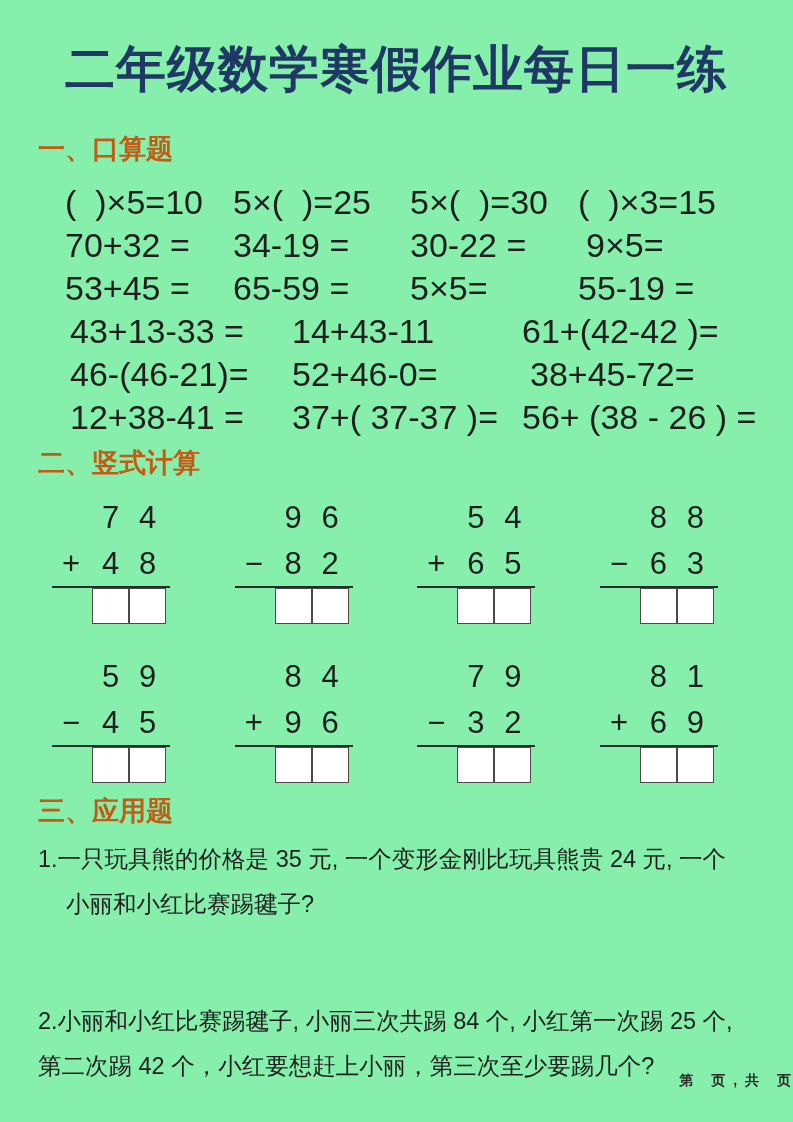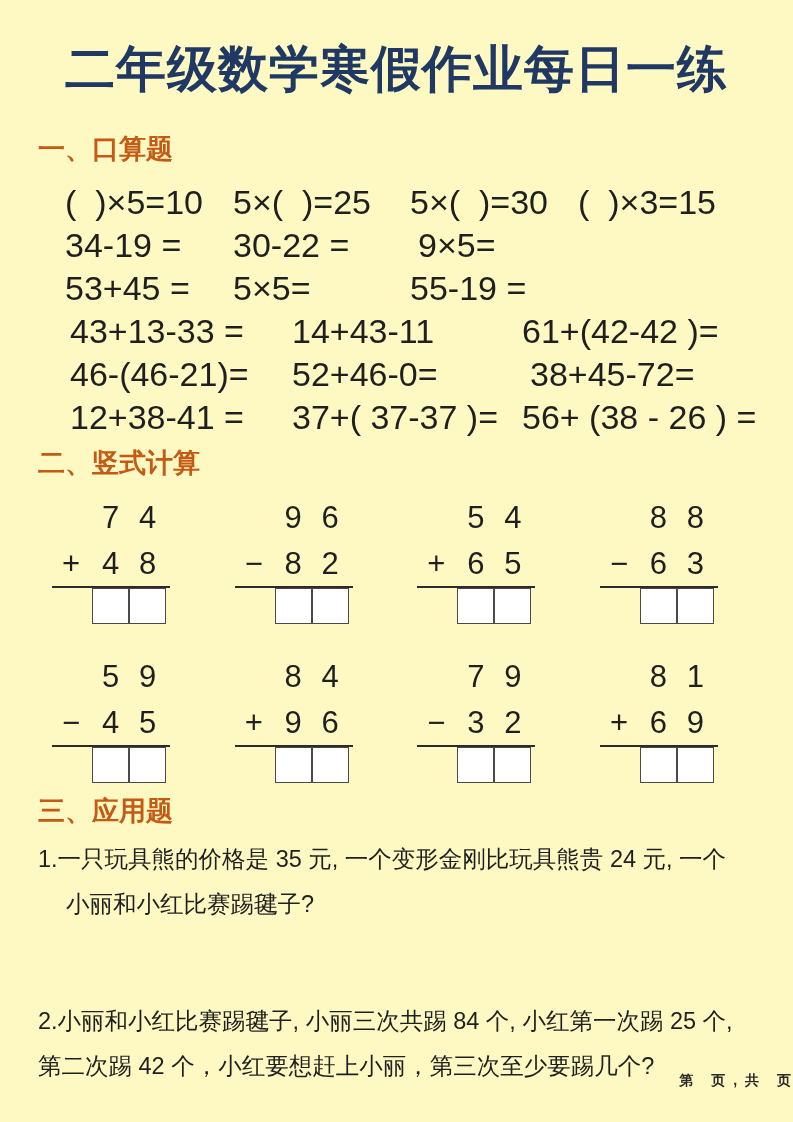--- a/index.html
+++ b/index.html
@@ -1,19 +1,19 @@
 <!DOCTYPE html>
 <html><head>
 <meta charset="utf-8">
 <style>
   * { margin:0; padding:0; box-sizing:border-box; }
   html,body { background:#ffffff; }
   body { font-family:"Liberation Sans","DejaVu Sans",sans-serif; color:#1f1f1f; }
   .page {
-    width:793px; height:1122px; margin:0 auto; background:#fef9c3;
+    width:793px; height:1122px; margin:0 auto; background:#86efac;
     position:relative; overflow:hidden;
   }
   .title {
     margin-top:36px; text-align:center;
     font-size:50px; font-weight:bold; color:#1f3864; letter-spacing:1px;
   }
   .sec {
     margin:28px 16px 0 38px; font-size:27px; font-weight:bold; color:#c45a14;
   }
   .sec.sec2 { margin-top:6px; }
@@ -59,26 +59,28 @@
   <h2 class="sec">一、口算题</h2>
 
   <div class="oral">
     <div class="oral-row cols4">
       <span class="op-item">(  )×5=10</span>
       <span class="op-item">5×(  )=25</span>
       <span class="op-item">5×(  )=30</span>
       <span class="op-item">(  )×3=15</span>
     </div>
     <div class="oral-row cols4">
+      <span class="op-item">70+32 =</span>
       <span class="op-item">34-19 =</span>
       <span class="op-item">30-22 =</span>
       <span class="op-item" style="padding-left:8px">9×5=</span>
     </div>
     <div class="oral-row cols4">
       <span class="op-item">53+45 =</span>
+      <span class="op-item">65-59 =</span>
       <span class="op-item">5×5=</span>
       <span class="op-item">55-19 =</span>
     </div>
     <div class="oral-row cols3">
       <span class="op-item">43+13-33 =</span>
       <span class="op-item">14+43-11</span>
       <span class="op-item">61+(42-42 )=</span>
     </div>
     <div class="oral-row cols3">
       <span class="op-item">46-(46-21)=</span>

